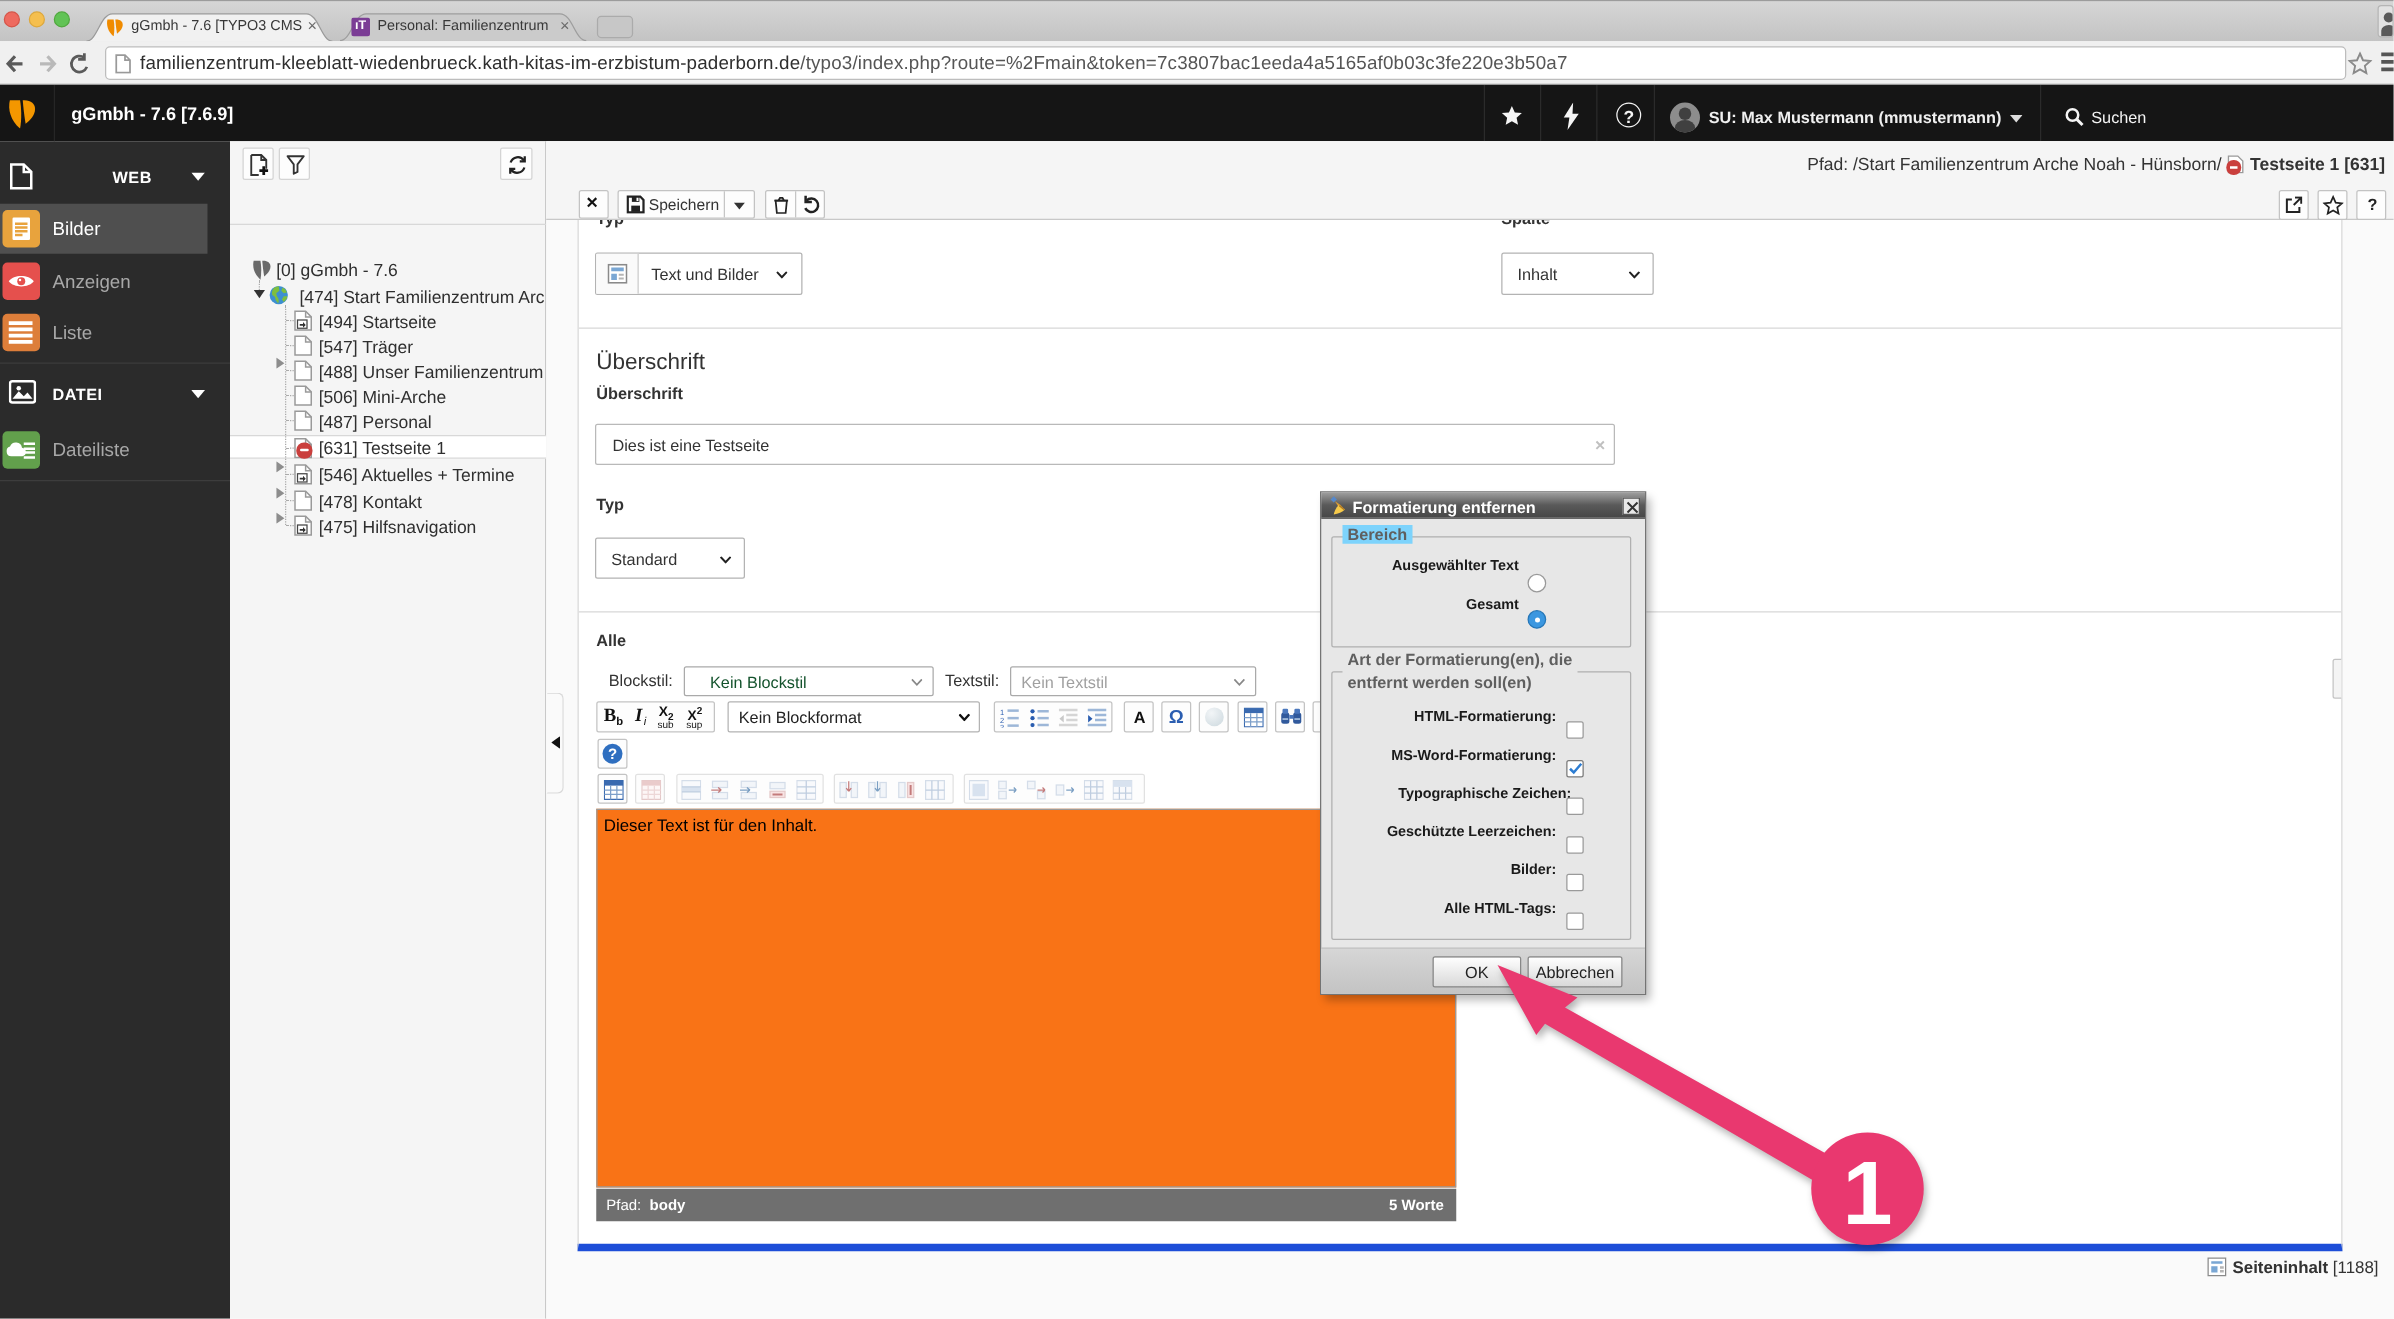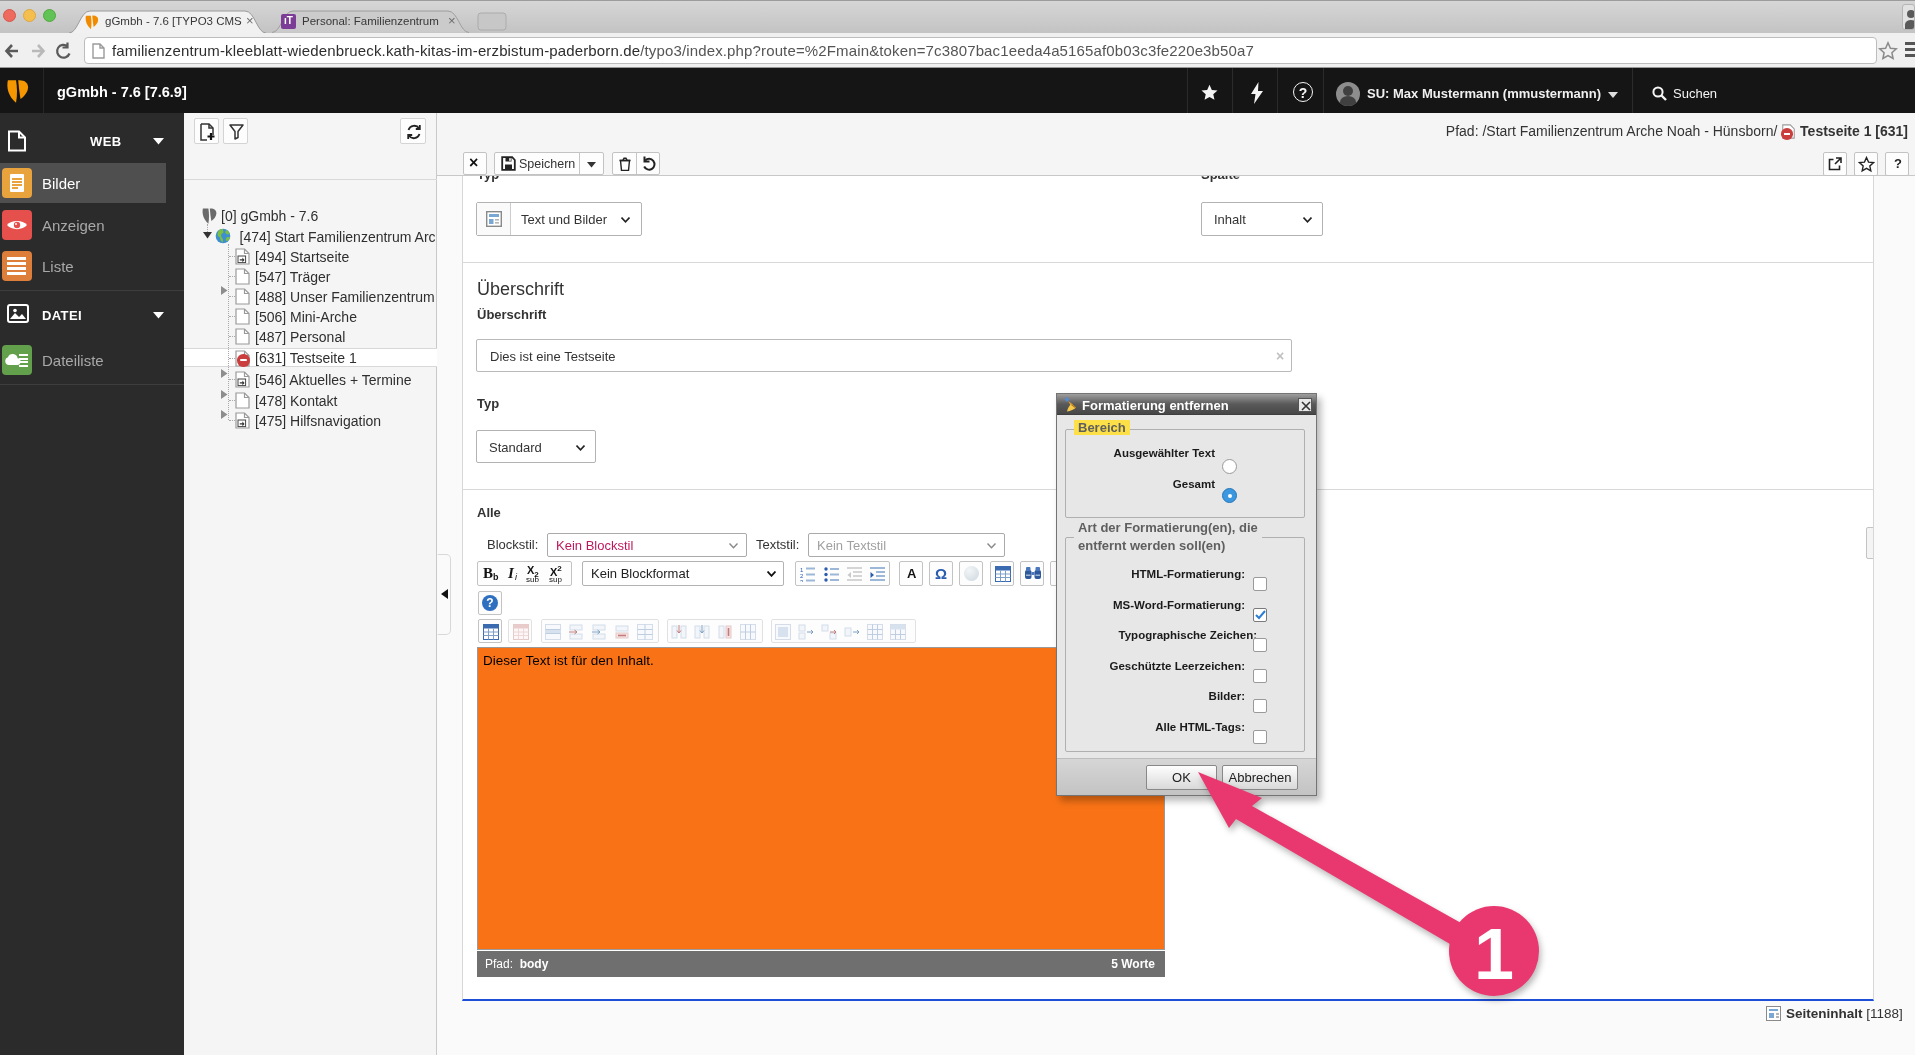--- a/index.html
+++ b/index.html
@@ -350,21 +350,21 @@
   </div>
   <div class="btn" style="left:1417px;top:39px;width:24px;height:24px;">
     <svg class="abs" style="left:3px;top:3px;" width="17" height="17" viewBox="0 0 20 20">
         <path d="M10 1.8 l2.4 5.4 5.9 .6 -4.4 3.9 1.2 5.8 -5.1 -3 -5.1 3 1.2 -5.8 -4.4 -3.9 5.9 -.6 Z" fill="none" stroke="#222" stroke-width="1.6"></path>
       </svg>
   </div>
   <div class="btn" style="left:1448px;top:39px;width:24px;height:24px;">
       <span class="abs" style="left:8px;top:3px;font-size:13px;font-weight:bold;color:#222;">?</span>
     </div>
 
-  <div class="abs" id="panel" style="left:25px;top:63px;width:1412px;height:825px;background:#fff;border-left:1px solid #d7d7d7;border-right:1px solid #d7d7d7;border-bottom:2px solid #1d4ed8;overflow:hidden;">
+  <div class="abs" id="panel" style="left:25px;top:63px;width:1412px;height:825px;background:#fff;border-left:1px solid #d7d7d7;border-right:1px solid #d7d7d7;border-bottom:6px solid #1d4ed8;overflow:hidden;">
     <div class="lbl" style="left:14px;top:-9px;">Typ</div>
     <div class="lbl" style="left:738px;top:-9px;">Spalte</div>
 
     <div class="sel" style="left:13px;top:26px;width:166px;height:34px;">
       <div class="abs" style="left:0;top:0;width:34px;height:32px;border-right:1px solid #ccc;background:#fafafa;"></div>
       <svg class="abs" style="left:9px;top:8px;" width="16" height="16" viewBox="0 0 16 16">
           <rect x="0.7" y="0.7" width="14.6" height="14.6" fill="#fff" stroke="#8a8a8a" stroke-width="1.4"></rect>
           <rect x="3" y="3" width="10" height="3" fill="#7aa7d4"></rect>
           <rect x="3" y="8" width="4.5" height="5" fill="#7aa7d4"></rect>
           <rect x="9" y="8" width="4" height="1.6" fill="#b5b5b5"></rect>
@@ -394,21 +394,21 @@
       <span class="abs" style="left:12px;top:9px;">Standard</span>
       <svg class="chev" style="left:99px;top:14px;" viewBox="0 0 9 6">
           <path d="M0.5 0.5 L4.5 4.8 L8.5 0.5" stroke="#222" stroke-width="1.6" fill="none"></path>
         </svg>
     </div>
     <div class="divl" style="left:0;top:313px;width:1446px;"></div>
     <div class="lbl" style="left:14px;top:329px;">Alle</div>
 
     <div class="abs" style="left:24px;top:361px;font-size:13px;color:#333;">Blockstil:</div>
     <div class="sel" style="left:84px;top:357px;width:200px;height:24px;border-color:#aaa;">
-      <span class="abs" style="left:8px;top:4px;color:#be185d;">Kein Blockstil</span>
+      <span class="abs" style="left:20px;top:4px;color:#14532d;">Kein Blockstil</span>
       <svg class="chev" style="left:181px;top:9px;" viewBox="0 0 9 6">
           <path d="M0.5 0.5 L4.5 4.8 L8.5 0.5" stroke="#888" stroke-width="1.4" fill="none"></path>
         </svg>
     </div>
     <div class="abs" style="left:293px;top:361px;font-size:13px;color:#333;">Textstil:</div>
     <div class="sel" style="left:345px;top:357px;width:197px;height:24px;border-color:#aaa;">
       <span class="abs" style="left:8px;top:4px;color:#a0a0a0;">Kein Textstil</span>
       <svg class="chev" style="left:178px;top:9px;" viewBox="0 0 9 6">
           <path d="M0.5 0.5 L4.5 4.8 L8.5 0.5" stroke="#888" stroke-width="1.4" fill="none"></path>
         </svg>
@@ -630,21 +630,21 @@
       <path d="M8.5 8.5 L12.5 11.8" stroke="#b07a22" stroke-width="1.2" fill="none"></path>
     </svg>
   <div class="abs" style="left:25px;top:4px;font-size:13px;font-weight:bold;color:#fff;">Formatierung entfernen</div>
   <div class="abs" style="left:241px;top:4px;width:14px;height:14px;background:#e8e8e8;border:1px solid #555;">
     <svg class="abs" style="left:2px;top:2px;" width="10" height="10">
         <path d="M1 1 L9 9 M9 1 L1 9" stroke="#333" stroke-width="1.6"></path>
       </svg>
   </div>
 
   <div class="abs" style="left:8px;top:35px;width:240px;height:89px;border:1px solid #b0b0b0;border-radius:2px;"></div>
-  <div class="abs" style="left:17px;top:26px;padding:0 4px;background:#fde047;font-size:13px;font-weight:bold;color:#5f5f5f;">Bereich</div>
+  <div class="abs" style="left:17px;top:26px;padding:0 4px;background:#7dd3fc;font-size:13px;font-weight:bold;color:#5f5f5f;">Bereich</div>
   <div class="dlbl" style="left:0;top:53px;width:158px;text-align:right;">Ausgewählter Text</div>
   <div class="abs" style="left:165px;top:65px;width:15px;height:15px;border-radius:50%;background:#fff;border:1px solid #999;box-sizing:border-box;"></div>
   <div class="dlbl" style="left:0;top:84px;width:158px;text-align:right;">Gesamt</div>
   <div class="abs" style="left:165px;top:94px;width:15px;height:15px;border-radius:50%;background:#3b97e0;box-sizing:border-box;border:1px solid #2677b8;">
     <div class="abs" style="left:4.5px;top:4.5px;width:4px;height:4px;border-radius:50%;background:#fff;"></div>
   </div>
 
   <div class="abs" style="left:8px;top:143px;width:240px;height:215px;border:1px solid #b0b0b0;border-radius:2px;"></div>
   <div class="abs" style="left:17px;top:125px;padding:0 4px;background:#e7e7e7;font-size:13px;font-weight:bold;color:#5f5f5f;line-height:17.5px;">Art der Formatierung(en), die<br>entfernt werden soll(en)</div>
   <div class="dlbl" style="left:0;top:174px;width:188px;text-align:right;">HTML-Formatierung:</div>

